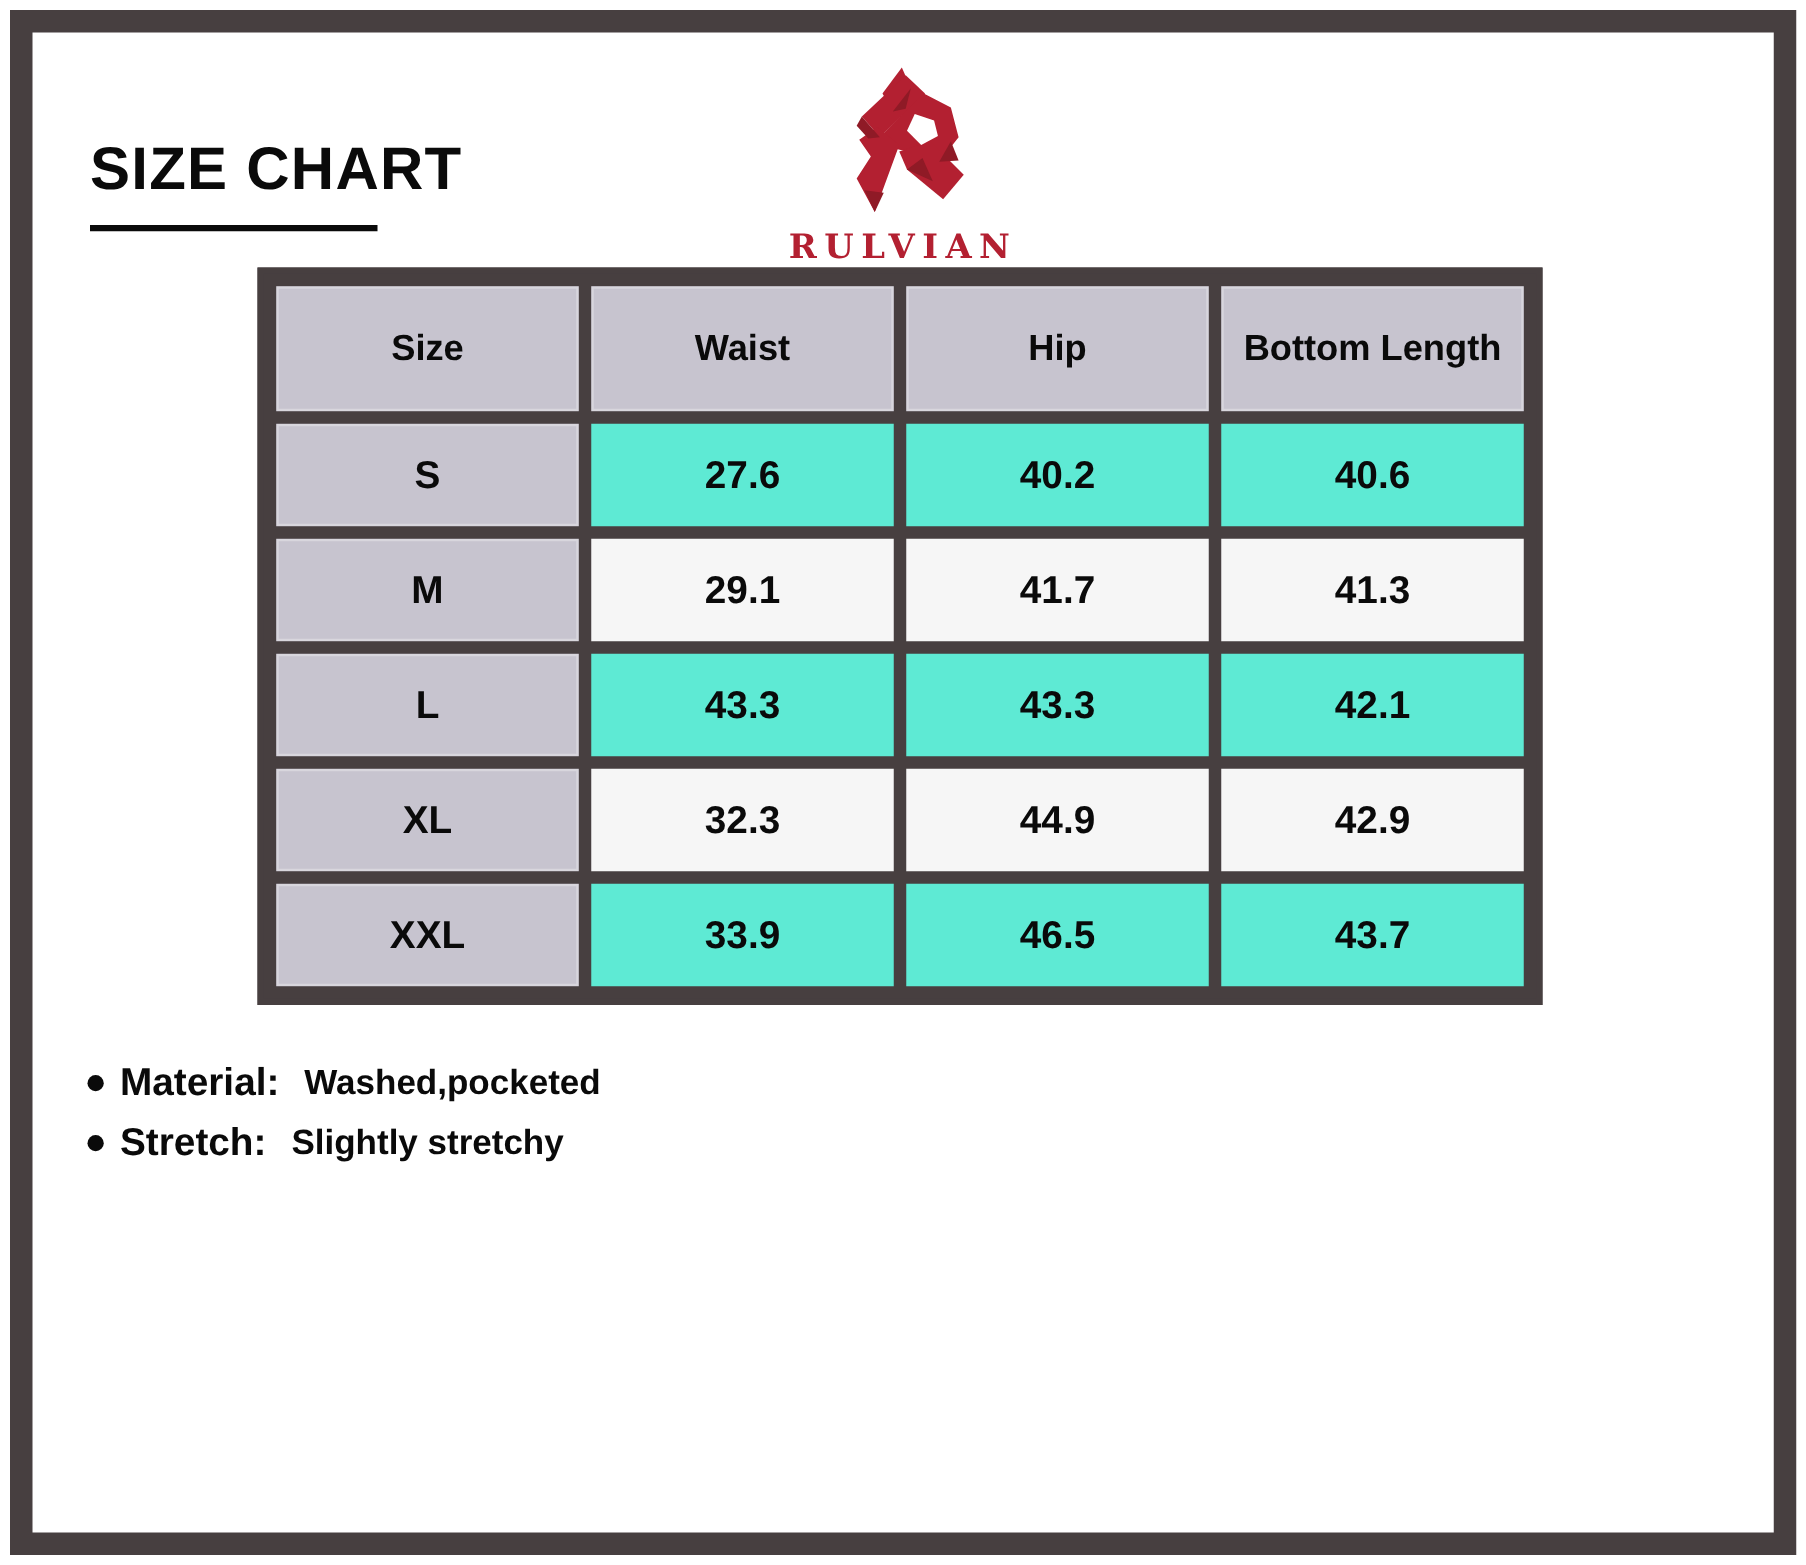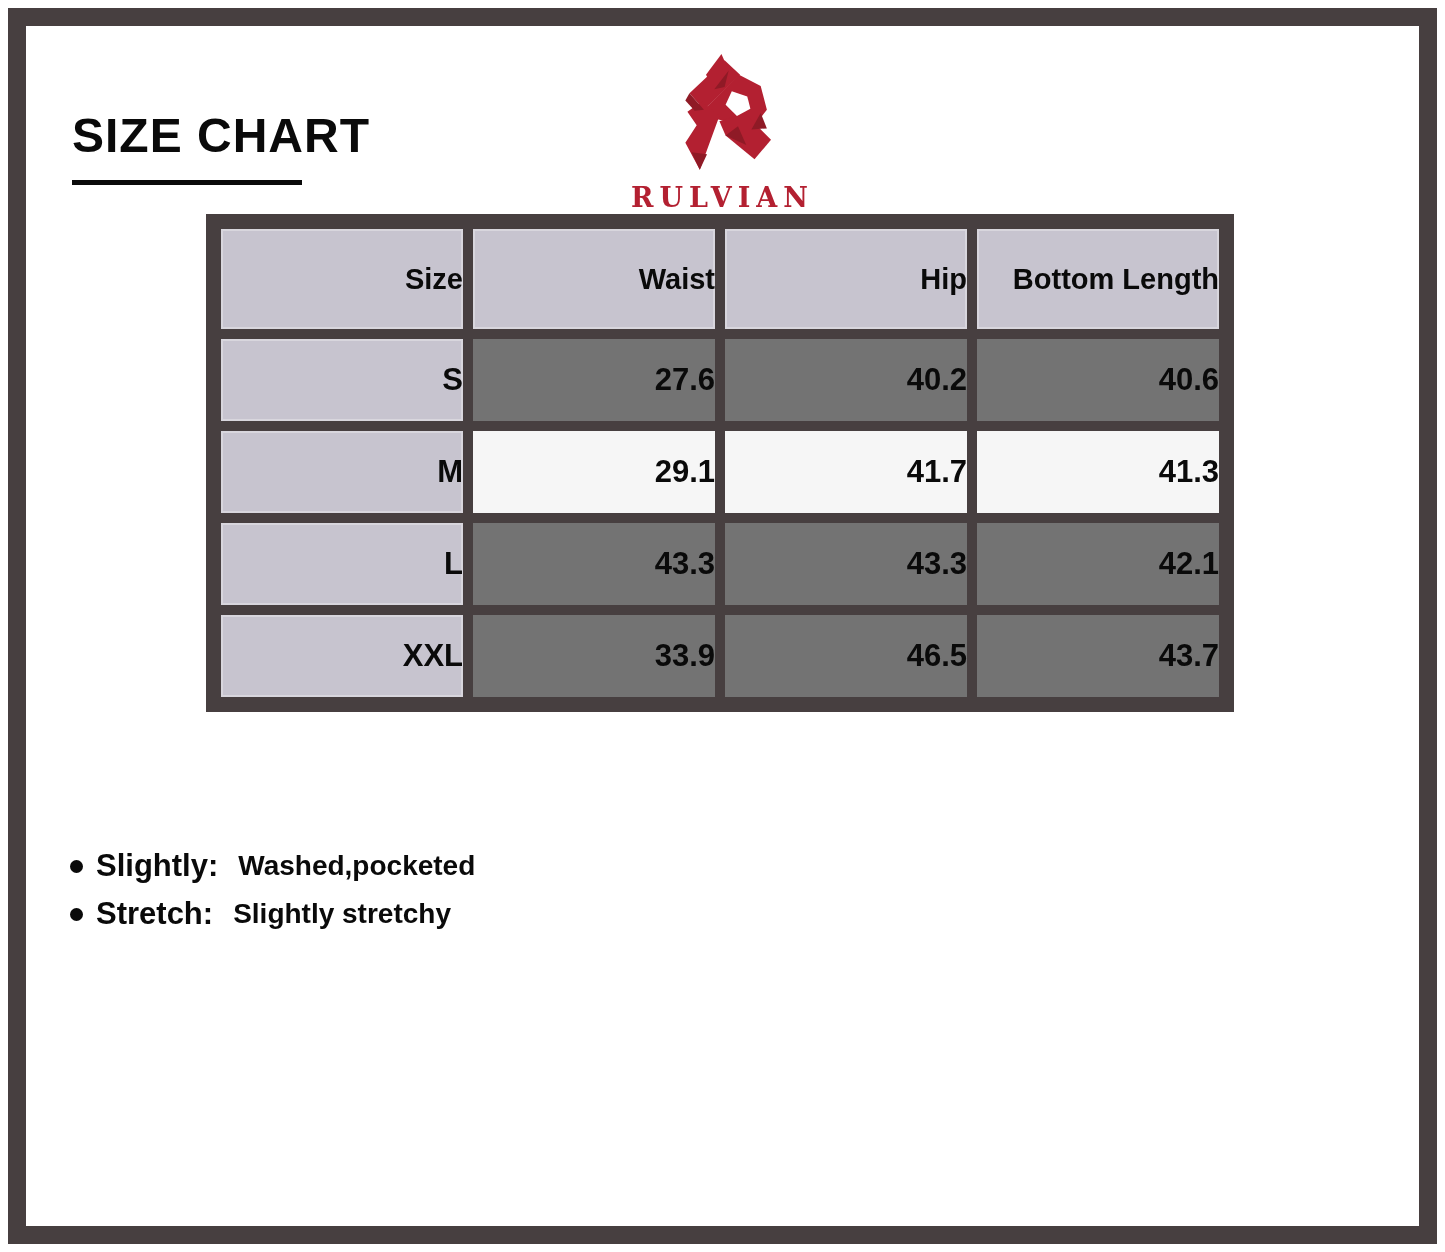--- a/index.html
+++ b/index.html
@@ -63,41 +63,41 @@
     position: absolute;
     left: 206px; top: 214px;
     border-collapse: separate;
     border-spacing: 10px;
     background: var(--frame);
     border: 5px solid var(--frame);
     table-layout: fixed;
   }
   .size-table th, .size-table td {
     width: 242px;
-    text-align: right;
+    text-align: center;
     vertical-align: middle;
     font-weight: bold;
     color: var(--text);
     padding: 0;
   }
   .size-table thead th {
     height: 100px;
     background: var(--header_cell);
     font-size: 29px;
     box-shadow: inset 0 0 0 2px rgba(255,255,255,0.30);
   }
   .size-table tbody th {
     height: 82px;
     background: var(--header_cell);
     font-size: 31px;
     box-shadow: inset 0 0 0 2px rgba(255,255,255,0.30);
   }
   .size-table tbody td {
     height: 82px;
-    background: #737373;
+    background: #5eead4;
     font-size: 31px;
   }
   .size-table tbody tr.alt td { background: var(--alt_row); }
   ul.details {
     position: absolute;
     left: 70px; top: 842px;
     margin: 0; padding: 0;
     list-style: none;
   }
   ul.details li {
@@ -176,33 +176,39 @@
         <td>29.1</td>
         <td>41.7</td>
         <td>41.3</td>
       </tr>
       <tr>
         <th scope="row">L</th>
         <td>43.3</td>
         <td>43.3</td>
         <td>42.1</td>
       </tr>
+      <tr class="alt">
+        <th scope="row">XL</th>
+        <td>32.3</td>
+        <td>44.9</td>
+        <td>42.9</td>
+      </tr>
       <tr>
         <th scope="row">XXL</th>
         <td>33.9</td>
         <td>46.5</td>
         <td>43.7</td>
       </tr>
     </tbody>
 </table>
 
 <ul class="details" id="details-list">
     <li>
       <span class="bullet"></span>
-      <span class="detail-label">Slightly:</span>
+      <span class="detail-label">Material:</span>
       <span class="detail-value">Washed,pocketed</span>
     </li>
     <li>
       <span class="bullet"></span>
       <span class="detail-label">Stretch:</span>
       <span class="detail-value">Slightly stretchy</span>
     </li>
   </ul>
 
 </body></html>

